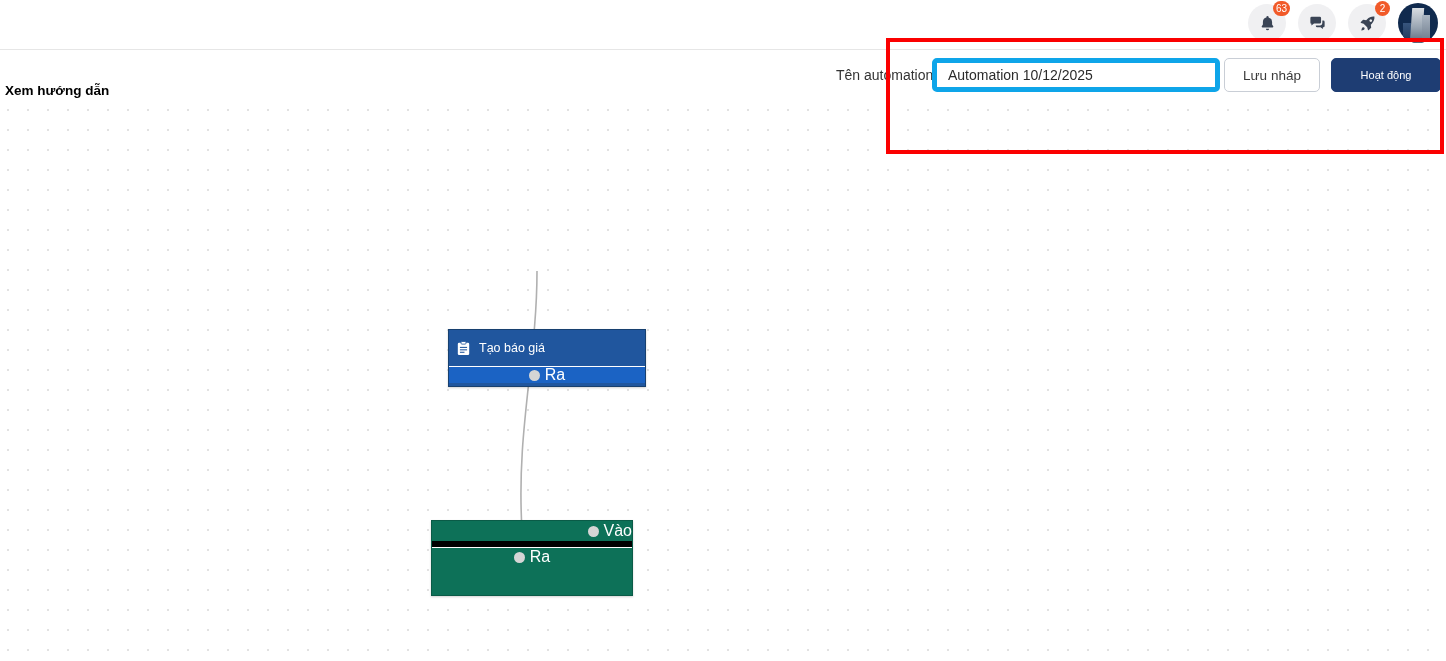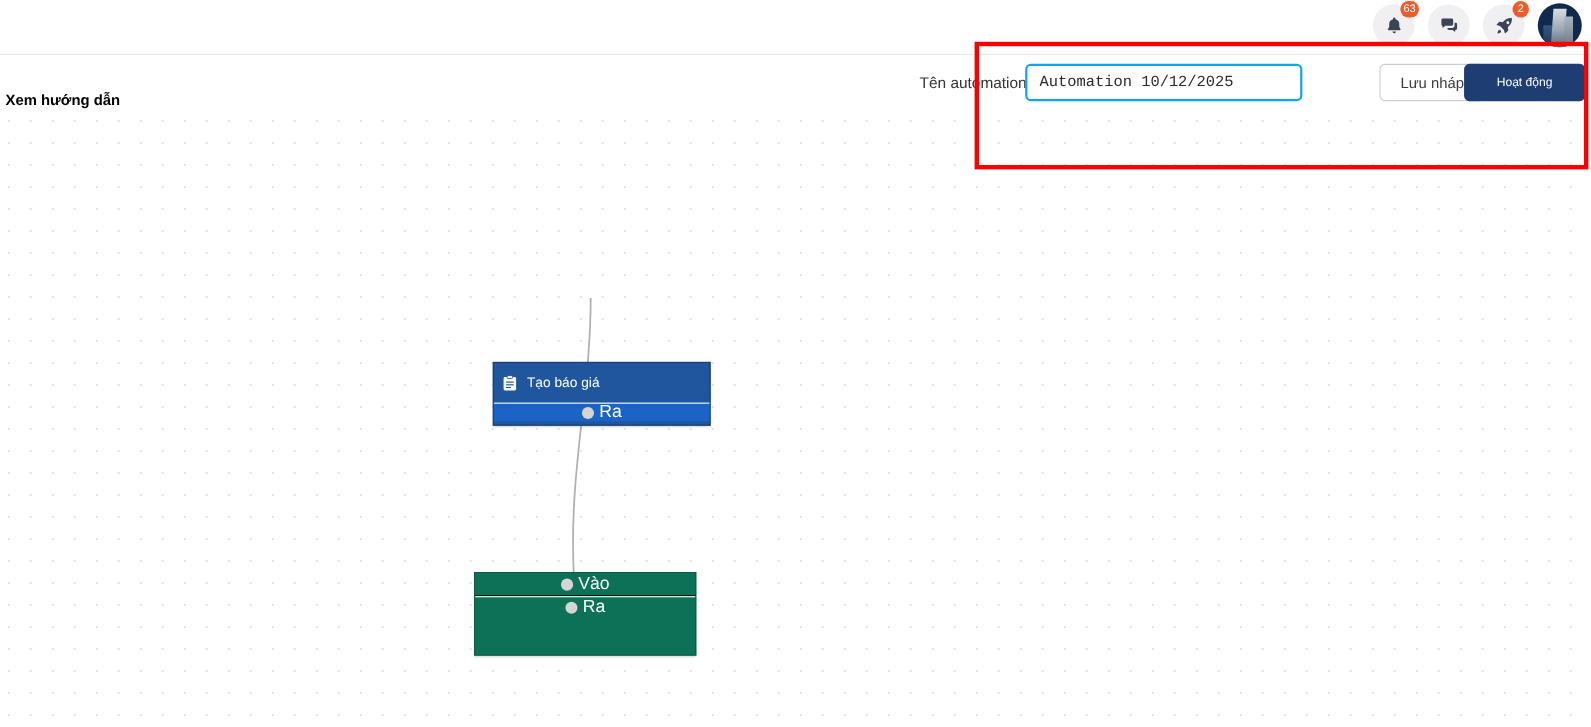--- a/index.html
+++ b/index.html
@@ -112,35 +112,35 @@
     top: 16px;
     font-size: 14px;
     color: #333333;
     white-space: nowrap;
   }
   #name-label .req { color: #e8543f; }
   #name-input {
     position: absolute;
     left: 932px;
     top: 58px;
-    width: 252px;
+    width: 288px;
     height: 34px;
     box-sizing: border-box;
-    border: 2px solid #0ea5e9;
+    border: 5px solid #0ea5e9;
     border-radius: 5px;
     padding: 0 11px;
     font-size: 14px;
     color: #2b2b2b;
-    font-family: Liberation Mono, monospace;
+    font-family: Liberation Sans, sans-serif;
     background: #ffffff;
     outline: none;
   }
   #btn-draft {
     position: absolute;
-    left: 1254px;
+    left: 1224px;
     top: 58px;
     width: 96px;
     height: 34px;
     box-sizing: border-box;
     border: 1px solid #c9ced6;
     border-radius: 5px;
     background: #ffffff;
     color: #3b3b3b;
     font-size: 13.5px;
     font-family: "Liberation Sans", sans-serif;
@@ -235,22 +235,23 @@
     left: 431px;
     top: 420px;
     width: 202px;
     height: 76px;
     background: #0d7158;
     border: 1px solid #0a5b47;
     box-shadow: 0 1px 2px rgba(0,0,0,0.18);
   }
   #node-notify .in-row {
     background: #0d7158;
-    border-bottom: 1px solid #000000;
+    border-bottom: 6px solid #000000;
     height: 20px;
+    justify-content: flex-end;
   }
   #node-notify .body {
     height: 34px;
     padding: 3px 0 0 8px;
   }
   #node-notify .flag {
     display: block;
     margin-bottom: 1px;
   }
   #node-notify .body-label {

